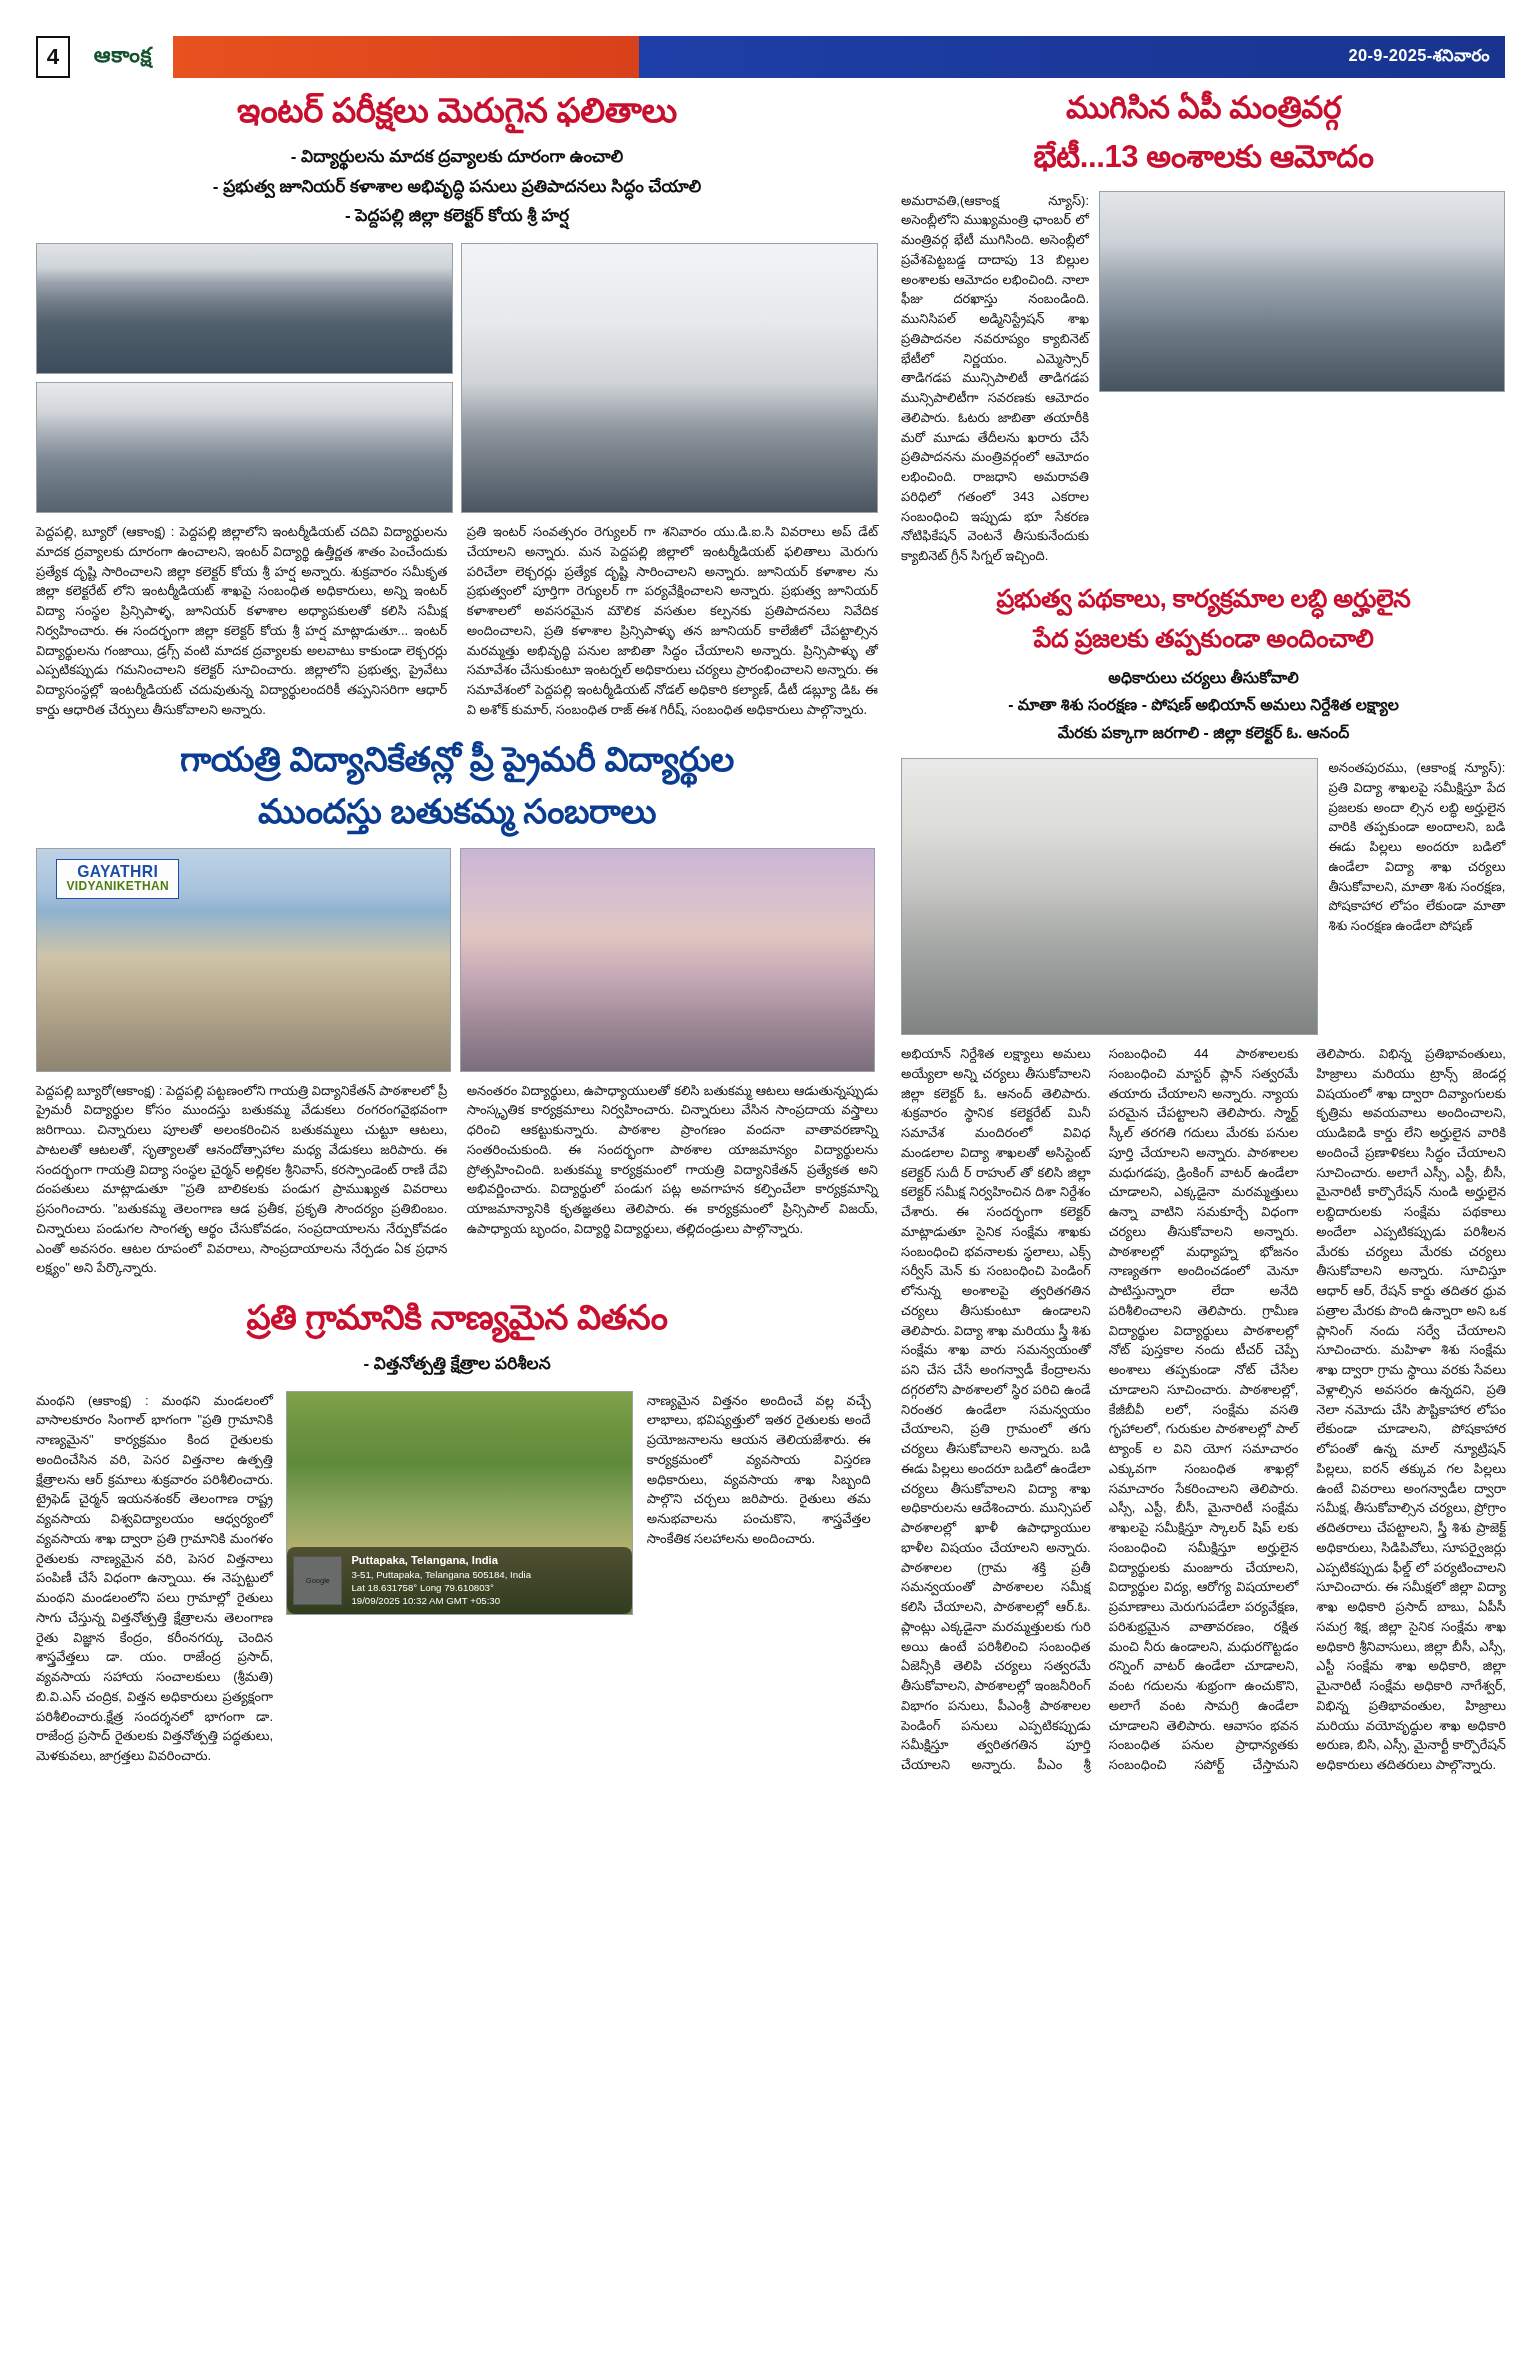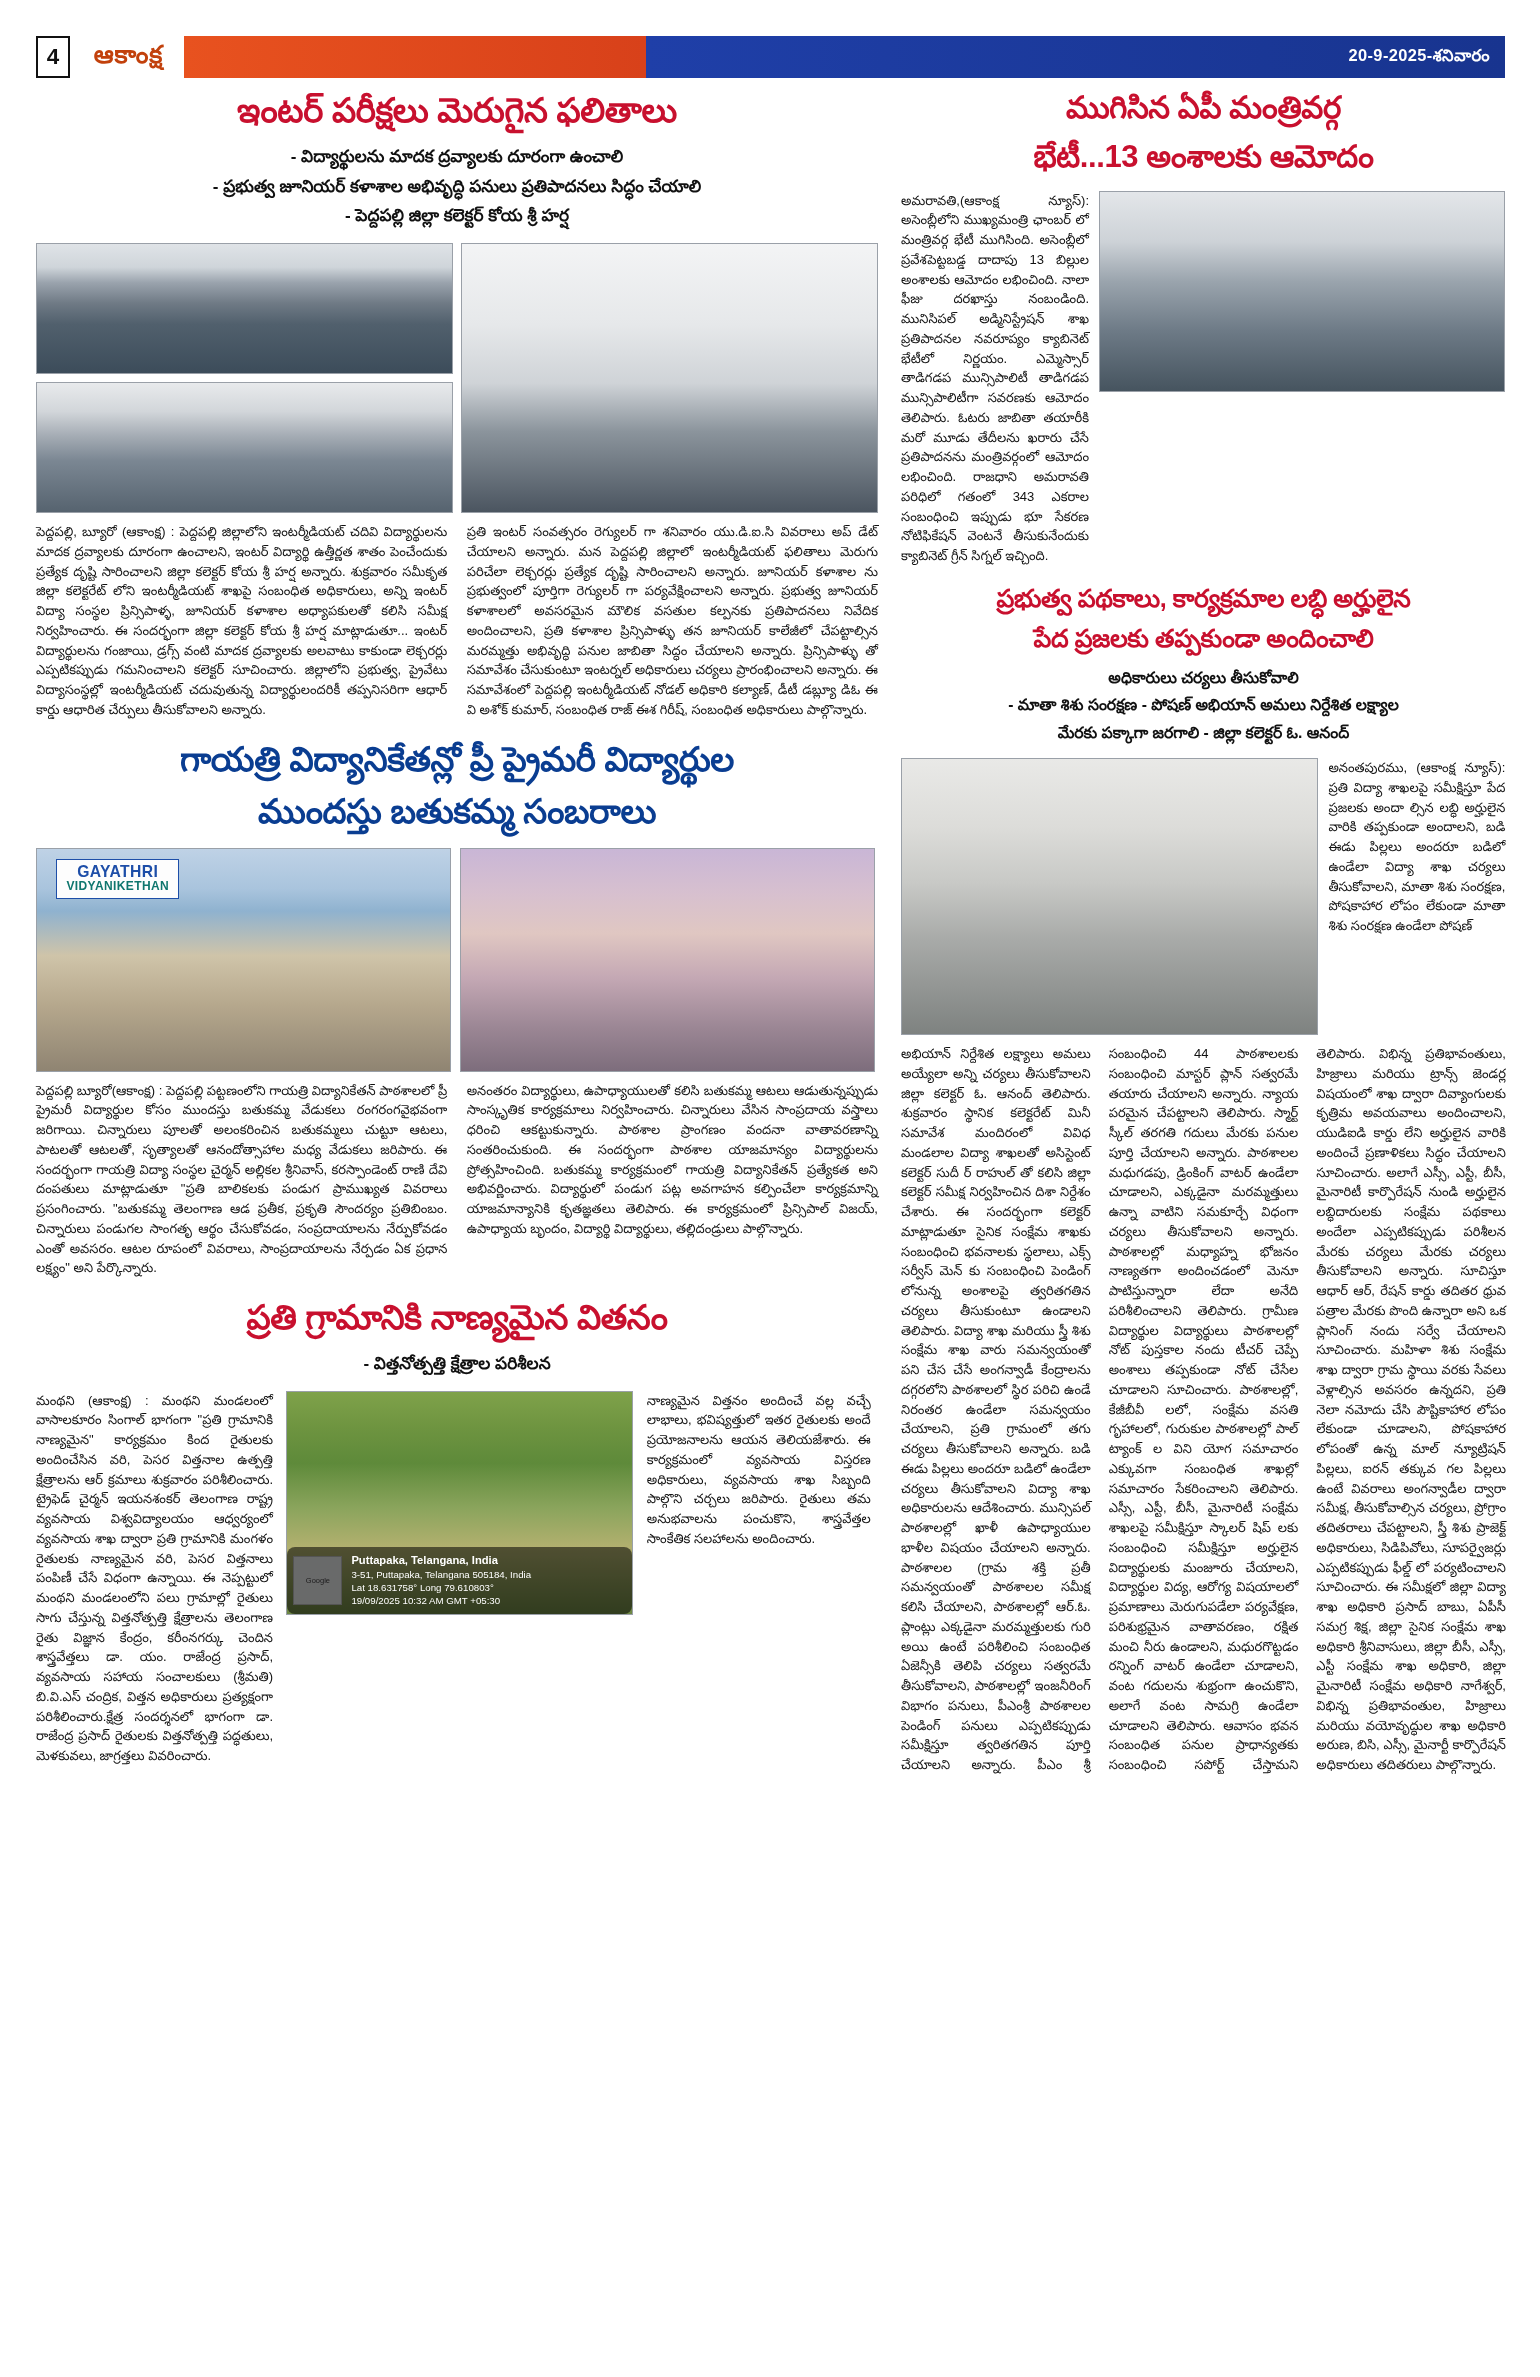--- a/index.html
+++ b/index.html
@@ -34,23 +34,23 @@
     display: flex; align-items: center; justify-content: center;
     font-size: 22.4px; font-weight: bold; color: #111;
     background: #fff;
   }
   .logo-box {
     margin-left: 10.4px;
     padding: 0 13.4px;
     background: #fff;
     border: 0;
     display: flex; align-items: center;
-    font-size: 25px;
+    font-size: 21px;
     font-weight: bold;
-    color: #c2410c;
+    color: #14532d;
     letter-spacing: 0.7px;
   }
   .masthead-bar {
     flex: 1;
     margin-left: 7.5px;
     background: linear-gradient(90deg,#e8521f 0%, #d8411a 35%, #1f3fa8 35%, #18348f 100%);
     display: flex; align-items: center; justify-content: flex-end;
     padding-right: 15px;
   }
   .masthead-date {
@@ -135,21 +135,21 @@
   }
   .gmaps-badge span { display:block; font-size:7.5px; }
   .overlay-title { font-weight:bold; font-size:11.2px; margin-bottom:1.5px; }
 
   .gy-sign {
     position:absolute; top:10.4px; left:19.4px;
     background: #fdfdfd; border:1.5px solid #1d4ea8;
     padding: 3.7px 9px 5.2px 9px; text-align:center; line-height:1.05;
   }
   .gy-sign .l1 { color:#1d4ea8; font-weight:bold; font-size:15.7px; letter-spacing:0.4px; }
-  .gy-sign .l2 { color:#0f766e; font-weight:bold; font-size:12px; letter-spacing:0.4px; }
+  .gy-sign .l2 { color:#4d7c0f; font-weight:bold; font-size:12px; letter-spacing:0.4px; }
 
   
   .body-text {
     font-size: 13px;
     line-height: 1.52;
     text-align: justify;
     color: #111;
     hyphens: auto;
   }
   .cols3 { column-count: 3; column-gap: 18px; }

